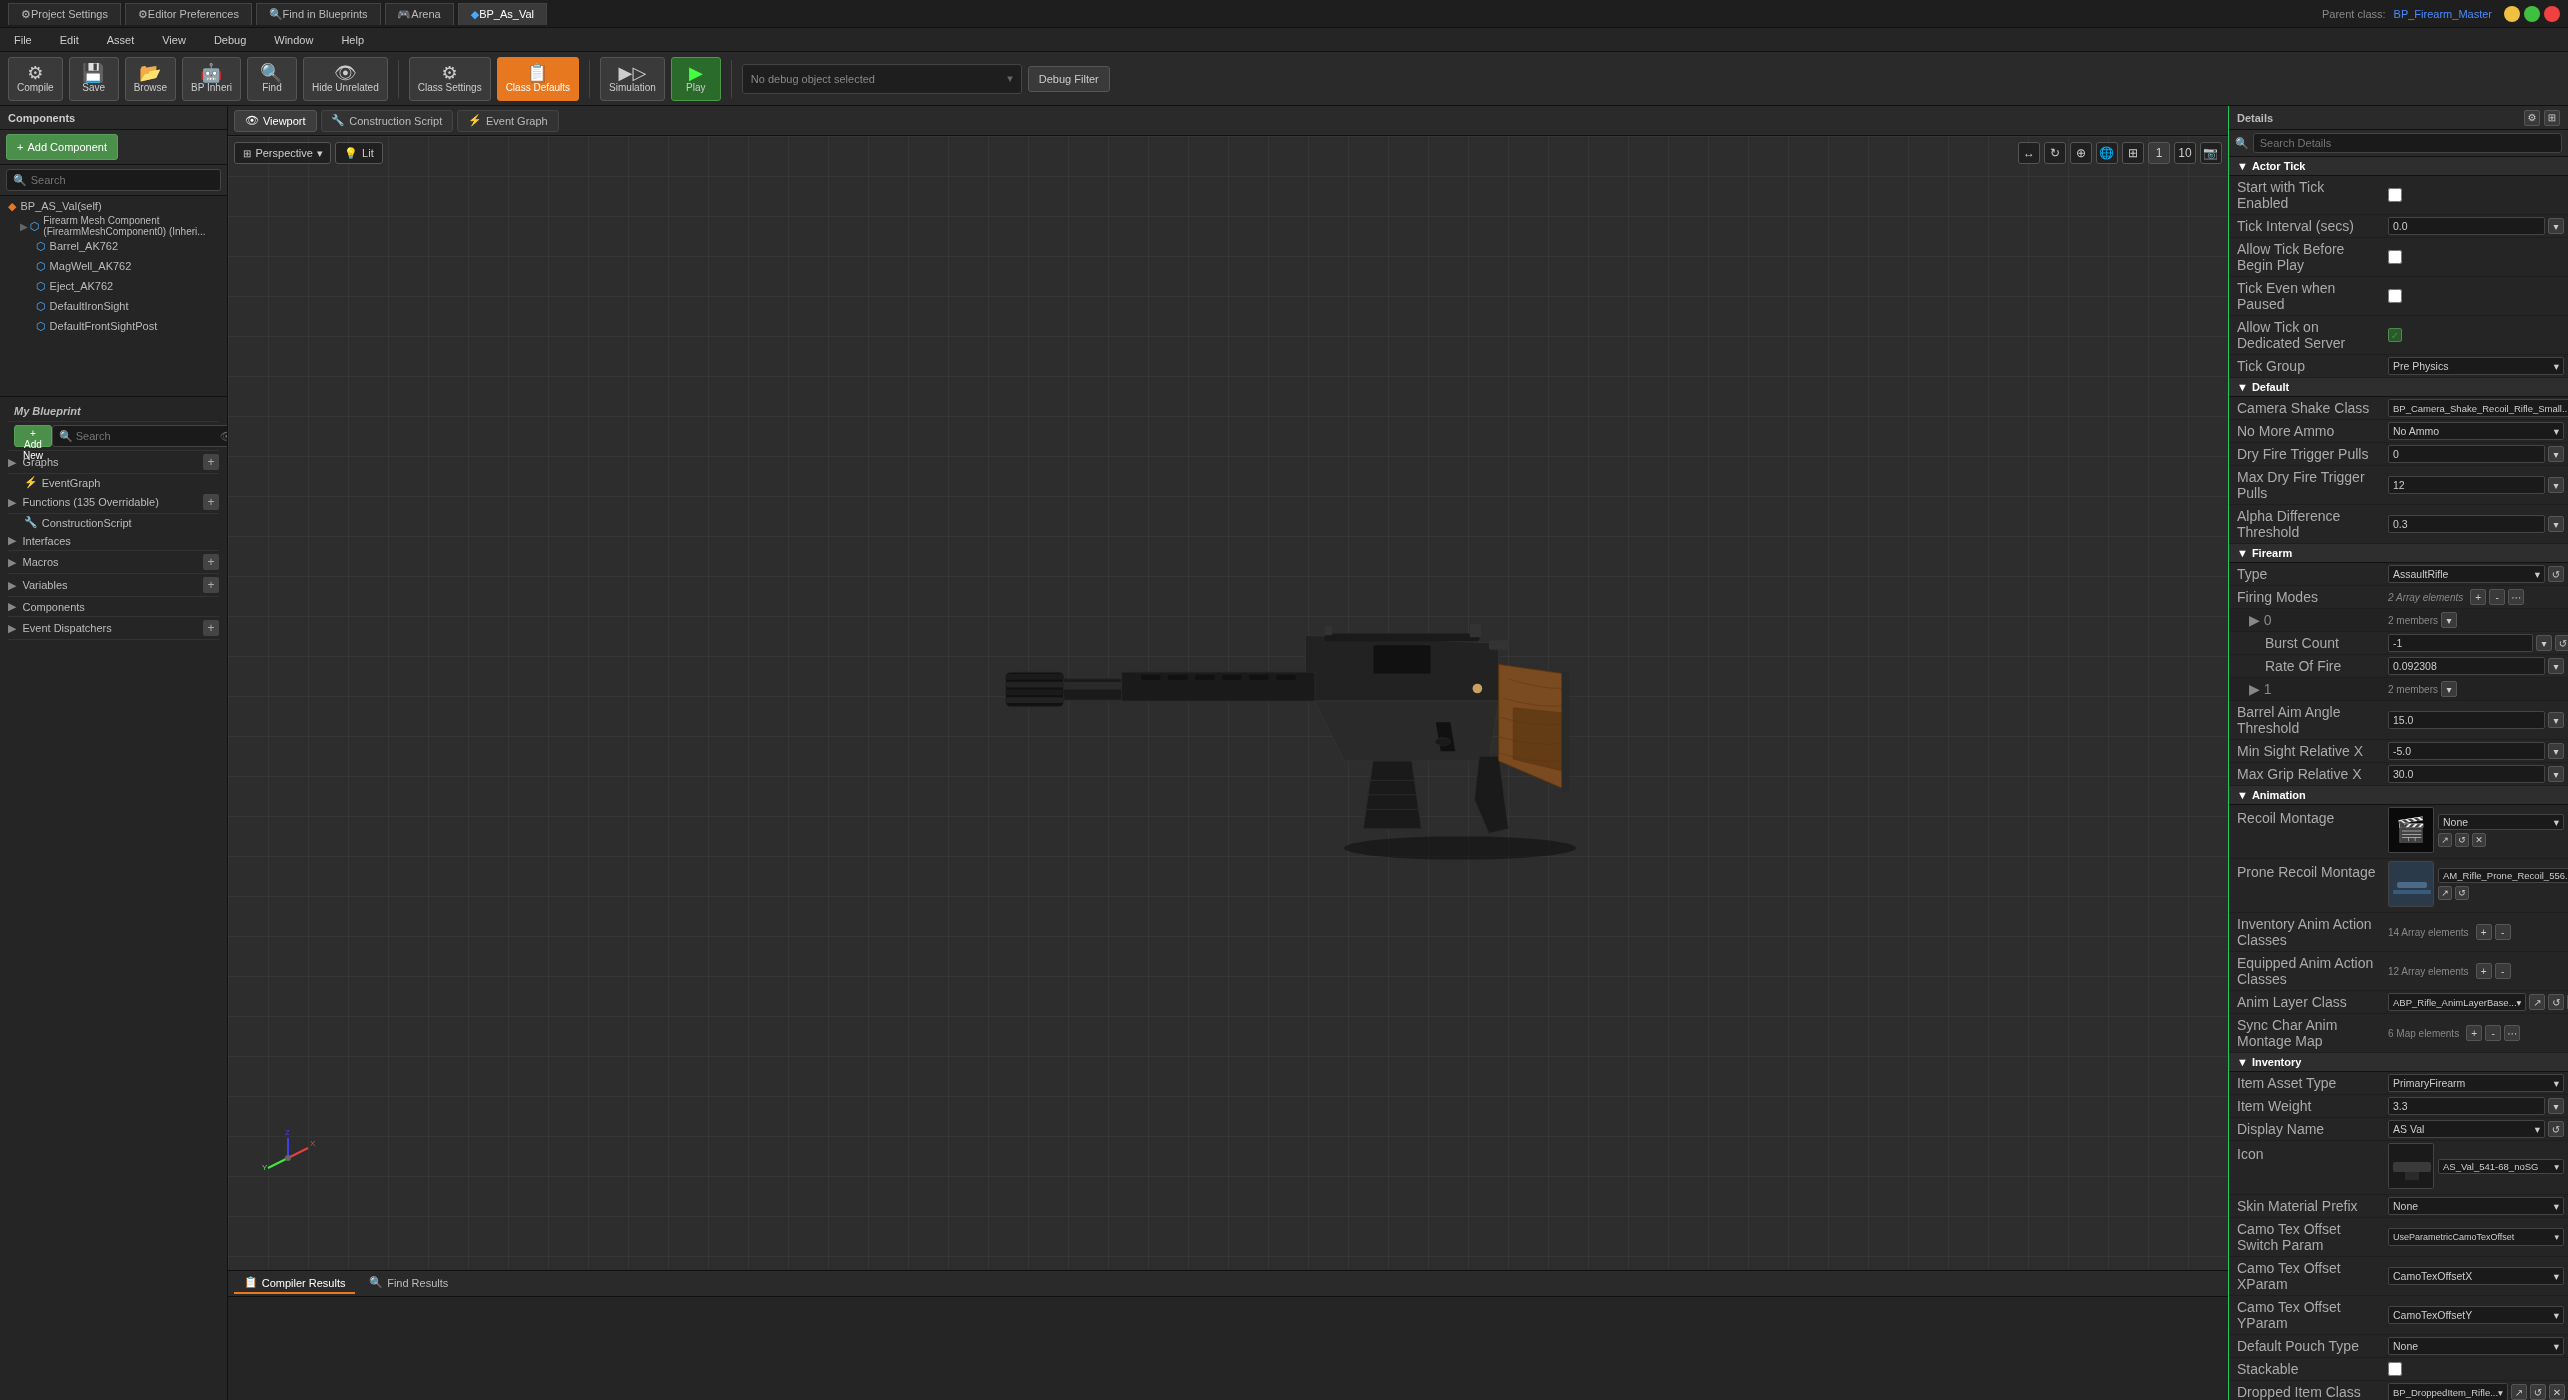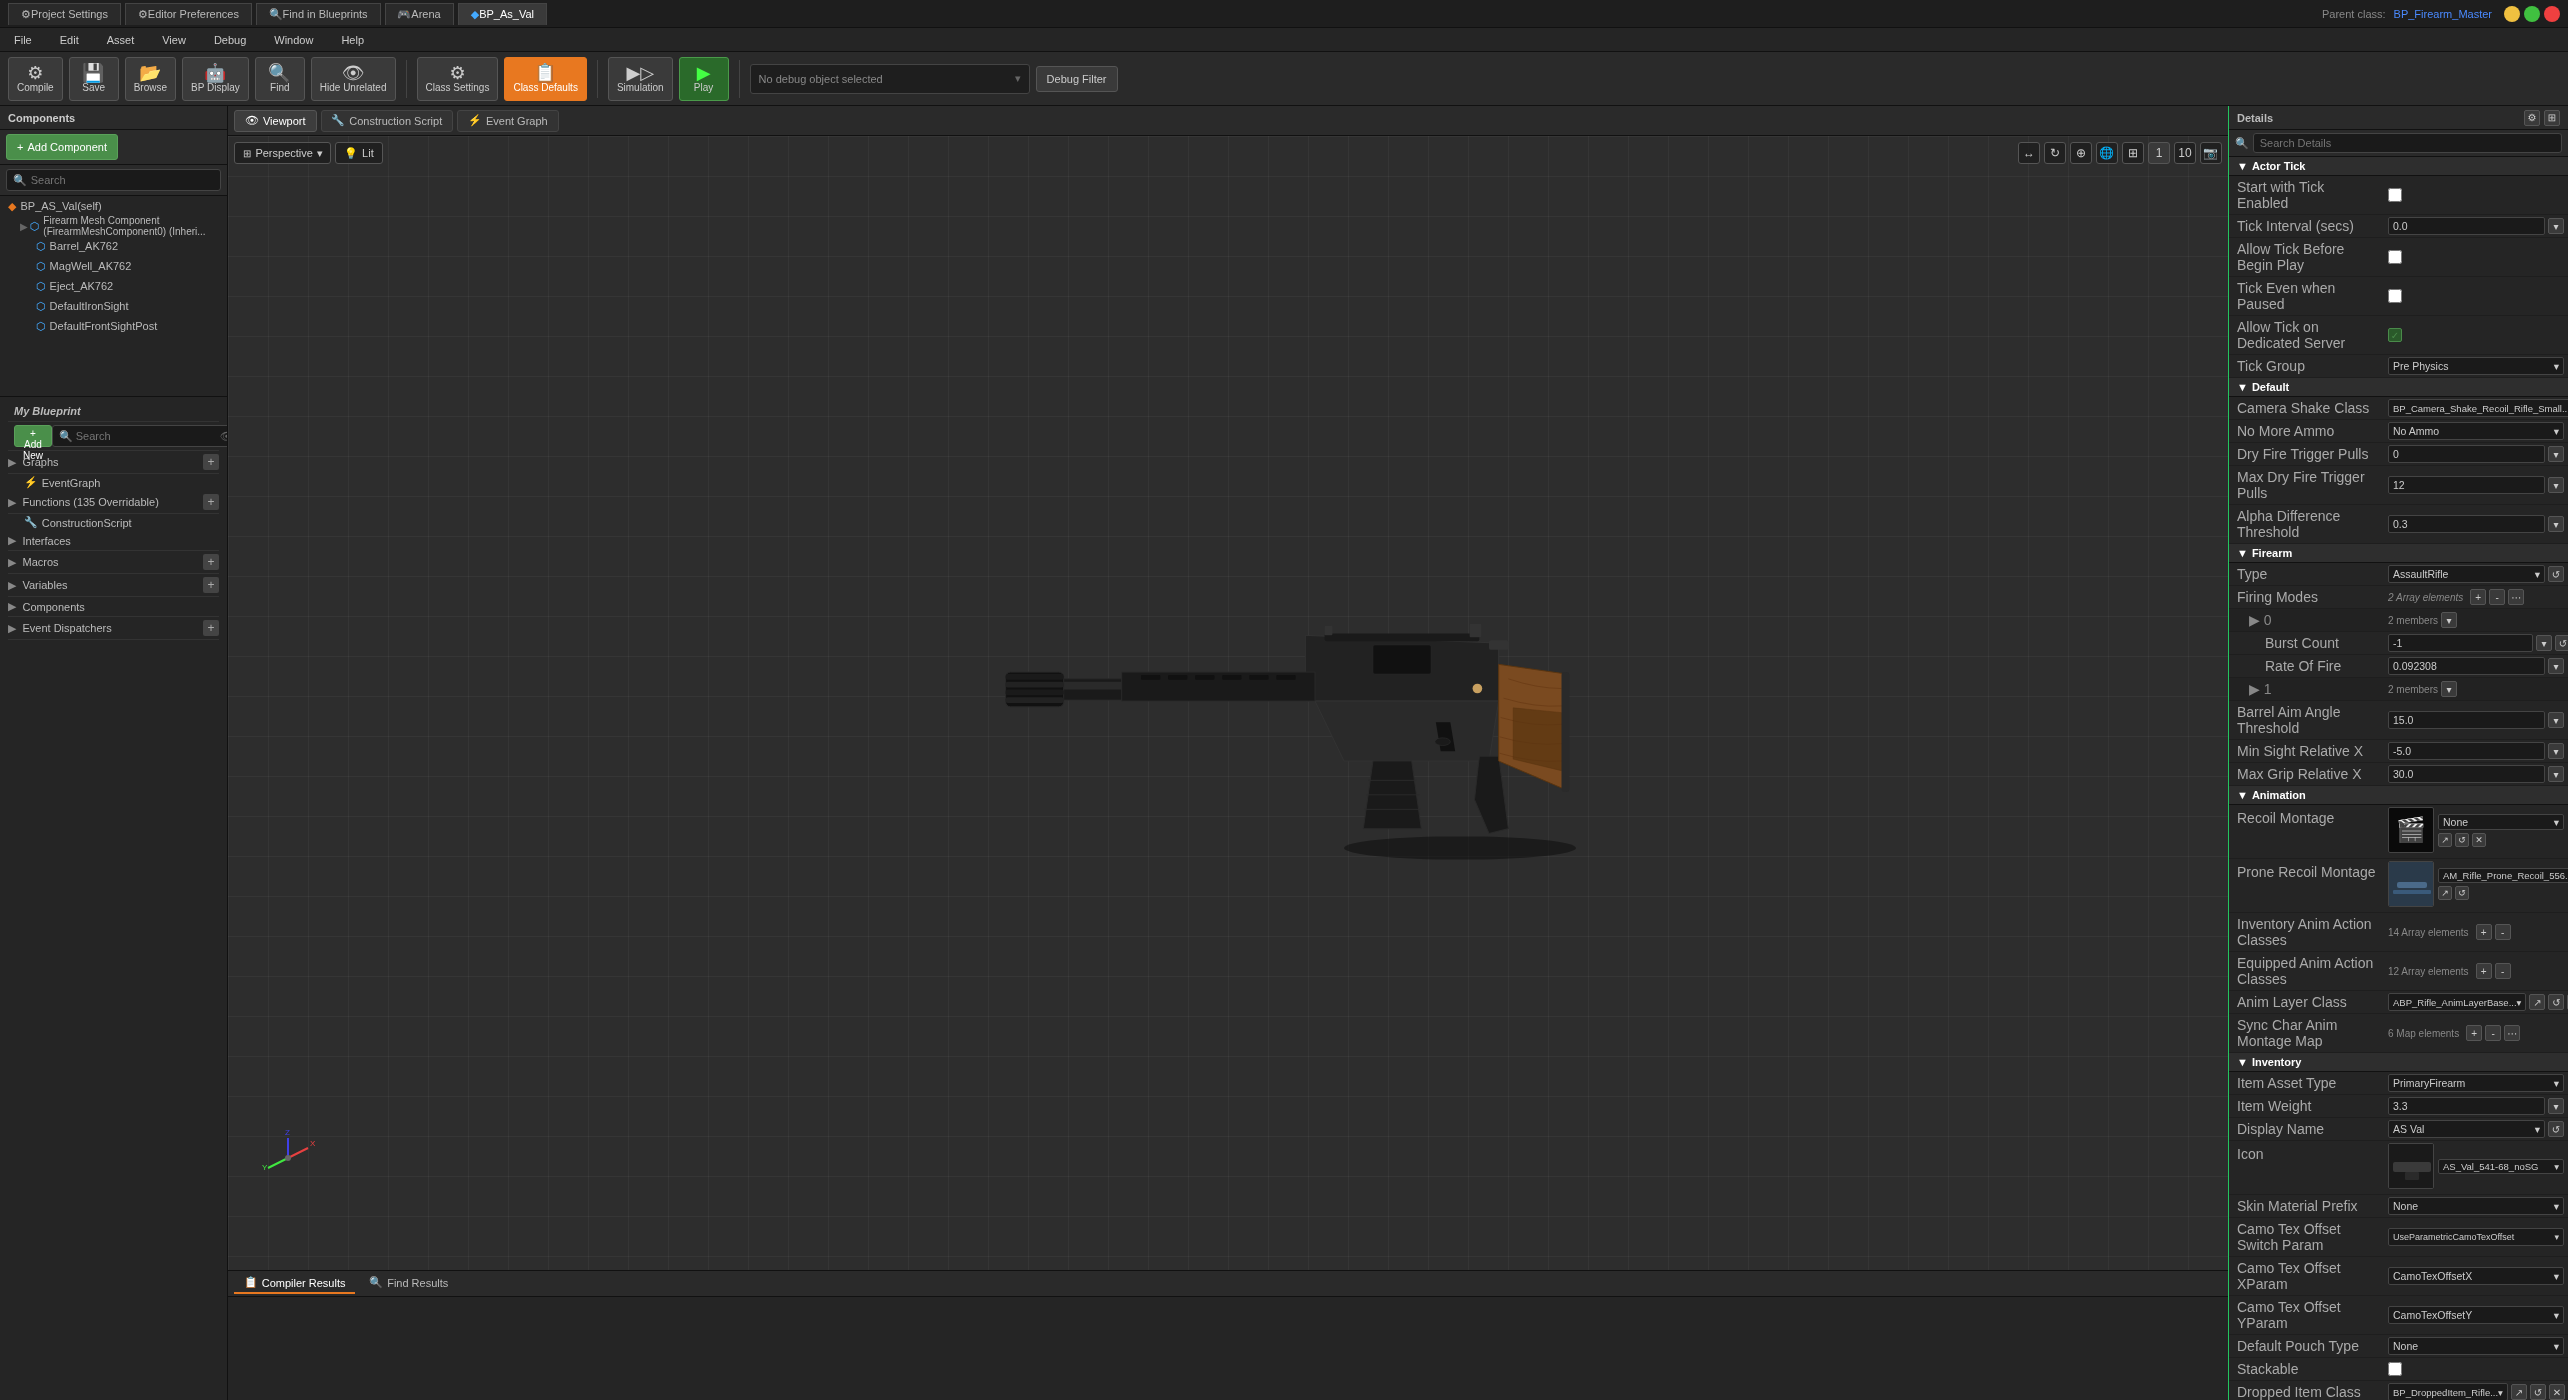--- a/index.html
+++ b/index.html
@@ -601,21 +601,21 @@
   <button class="toolbar-btn">
     <span class="btn-icon">💾</span>
     <span>Save</span>
   </button>
   <button class="toolbar-btn">
     <span class="btn-icon">📂</span>
     <span>Browse</span>
   </button>
   <button class="toolbar-btn">
     <span class="btn-icon">🤖</span>
-    <span>BP Display</span>
+    <span>BP Inheri</span>
   </button>
   <button class="toolbar-btn">
     <span class="btn-icon">🔍</span>
     <span>Find</span>
   </button>
   <button class="toolbar-btn">
     <span class="btn-icon">👁</span>
     <span>Hide Unrelated</span>
   </button>
   <div class="toolbar-sep"></div>

